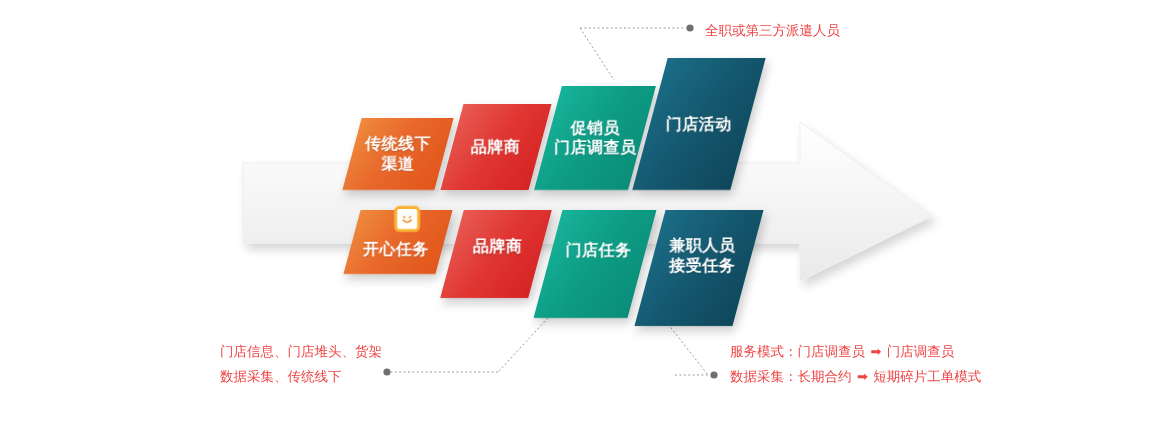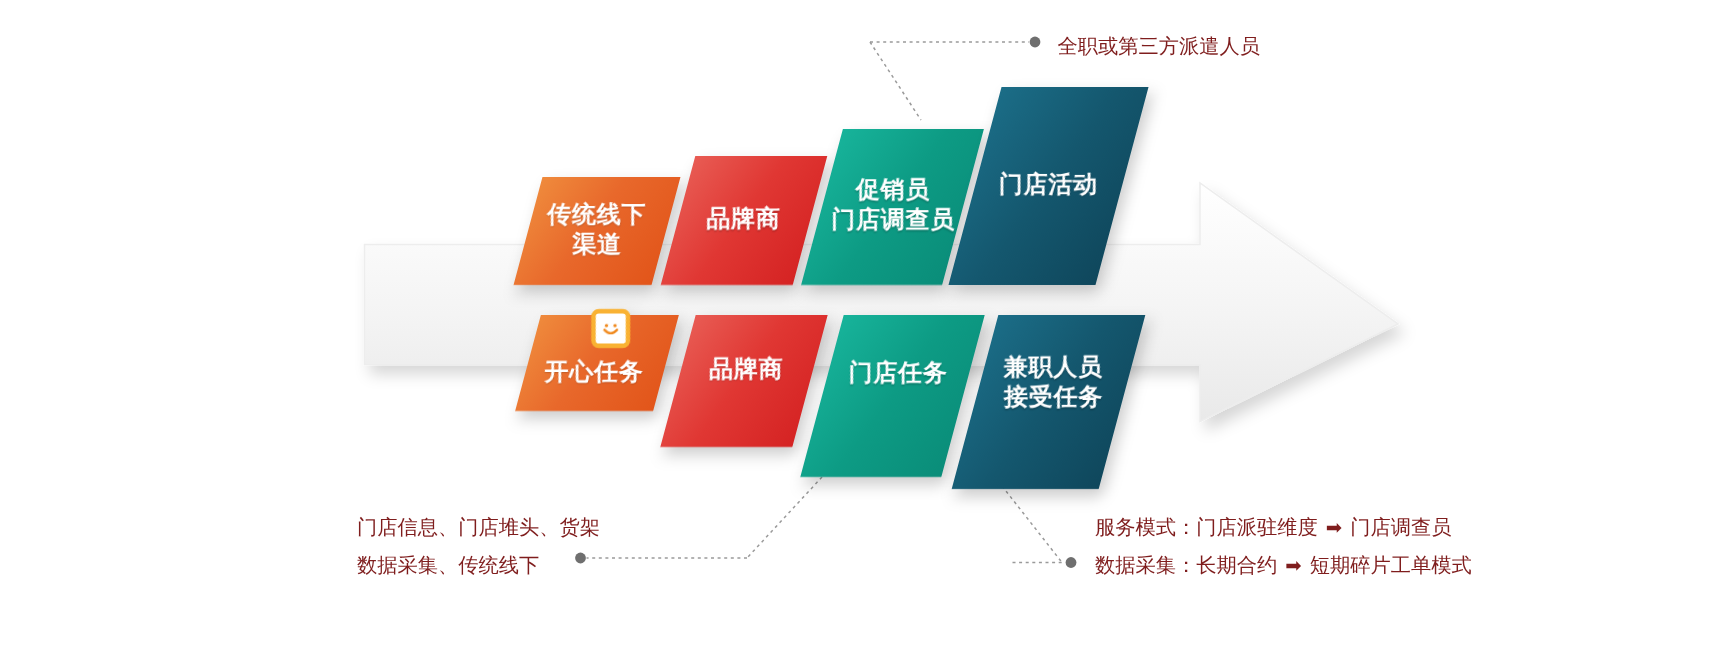--- a/index.html
+++ b/index.html
@@ -72,21 +72,21 @@
     box-sizing: border-box;
     transform: skewX(15deg);
     display: flex;
     align-items: center;
     justify-content: center;
   }
 
   
   .note {
     position: absolute;
-    color: #7f1d1d;
+    color: #ef4444;
     font-family: "Liberation Serif", "DejaVu Serif", serif;
     font-size: 13.5px;
     line-height: 1.85;
     white-space: nowrap;
   }
   .note .arrow-glyph {
     font-family: "DejaVu Sans", sans-serif;
     font-size: 13px;
     padding: 0 2px;
   }
@@ -181,28 +181,28 @@
   <div class="block blk-navy" style="left:650px; top:210px; width:98px; height:116px; font-size:16px;
               filter:drop-shadow(4px 5px 5px rgba(0,0,0,0.20));">
     <span class="label" style="margin-top:-24px;">兼职人员
 接受任务</span>
   </div>
 
   <div class="note" style="left:705px; top:19px;">
     <span>全职或第三方派遣人员</span>
   </div>
 
-  <div class="note" style="left:238px; top:340px;">
+  <div class="note" style="left:220px; top:340px;">
     <div>门店信息、门店堆头、货架</div>
     <div>数据采集、传统线下</div>
   </div>
 
   <div class="note" style="left:730px; top:340px;">
     <div>
-      <span>服务模式：门店派驻维度</span>
+      <span>服务模式：门店调查员</span>
       <span class="arrow-glyph">➡</span>
       <span>门店调查员</span>
     </div>
     <div>
       <span>数据采集：长期合约</span>
       <span class="arrow-glyph">➡</span>
       <span>短期碎片工单模式</span>
     </div>
   </div>
 

